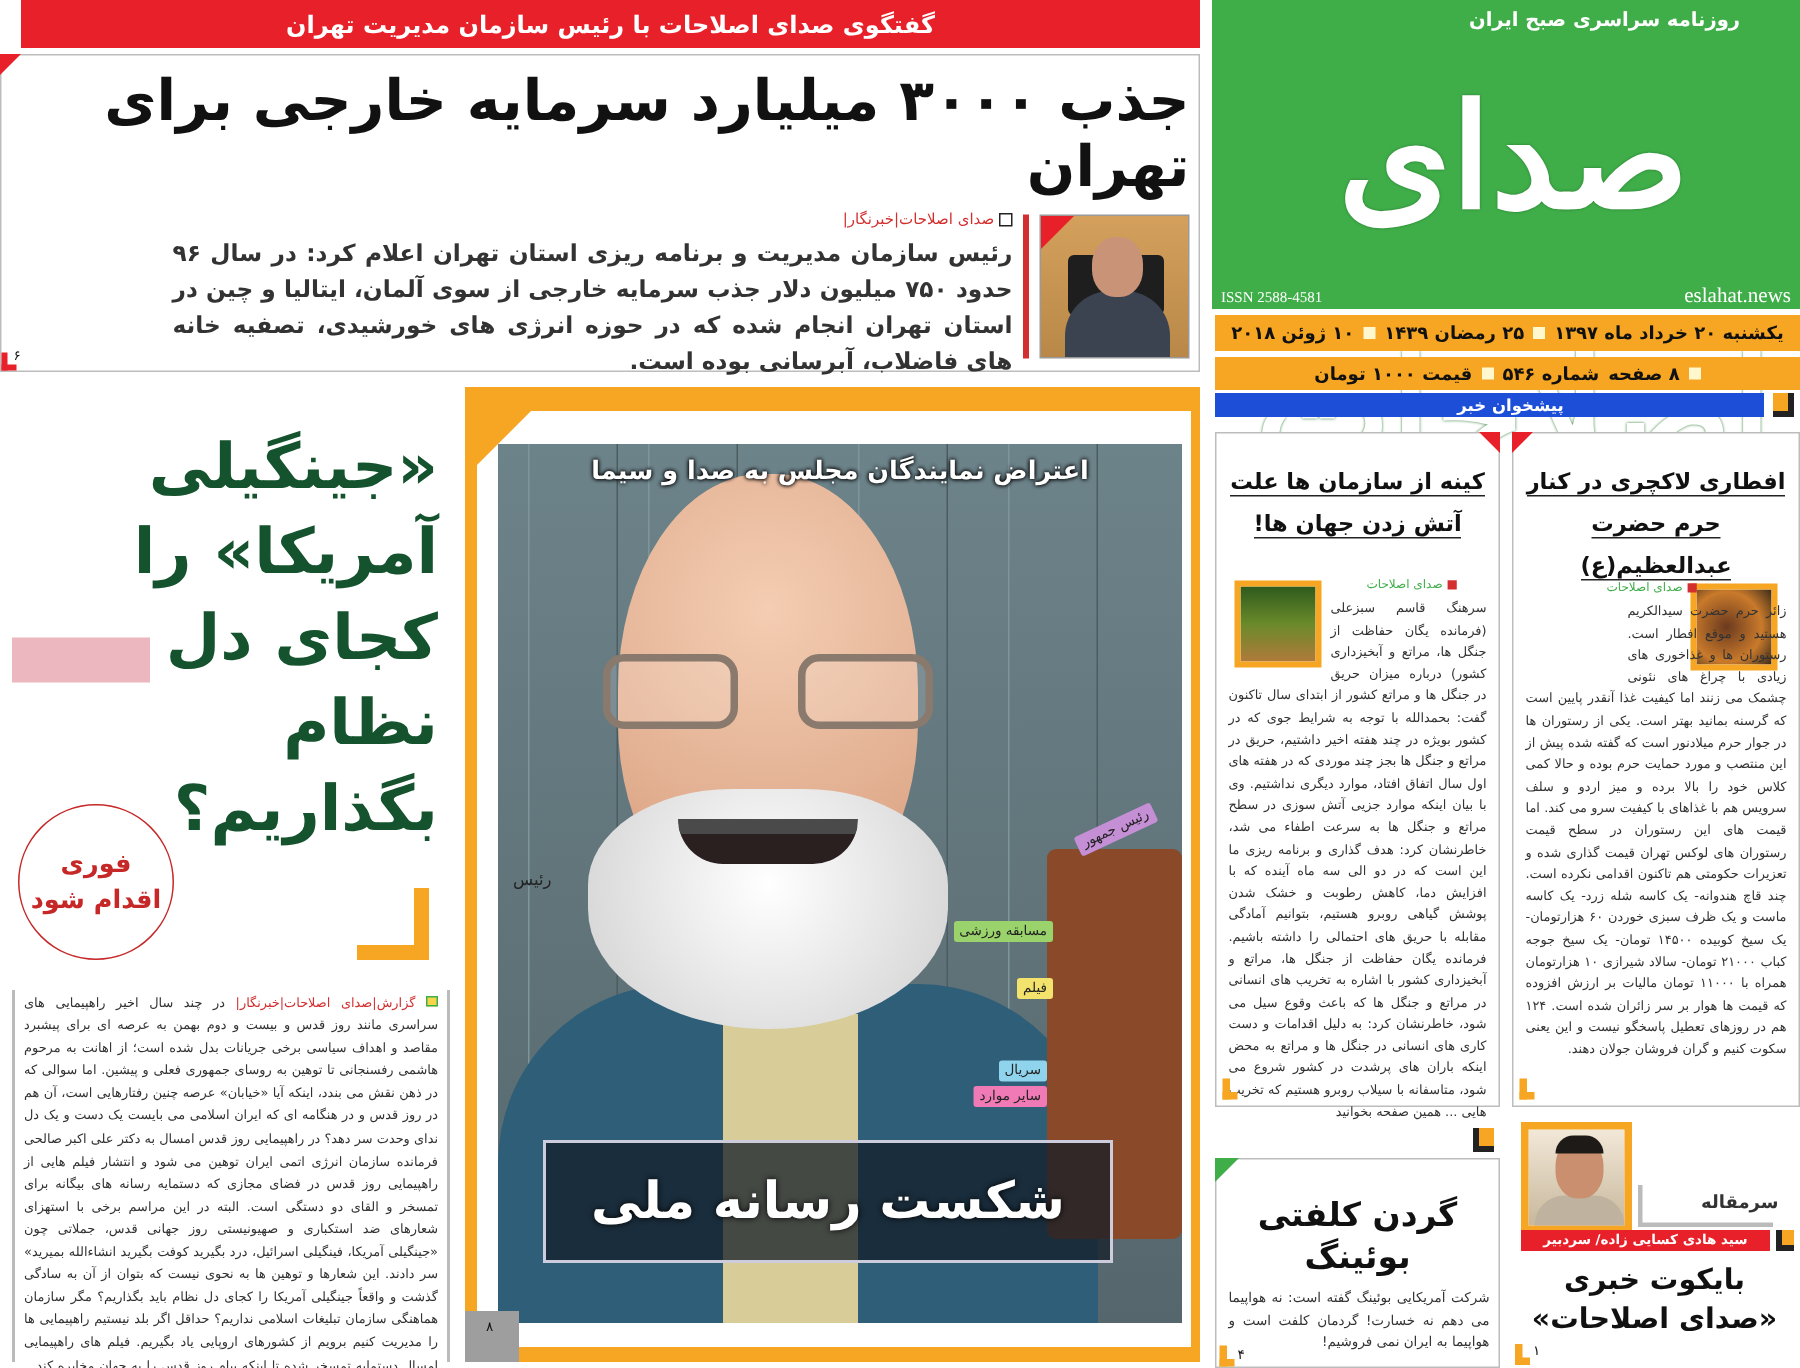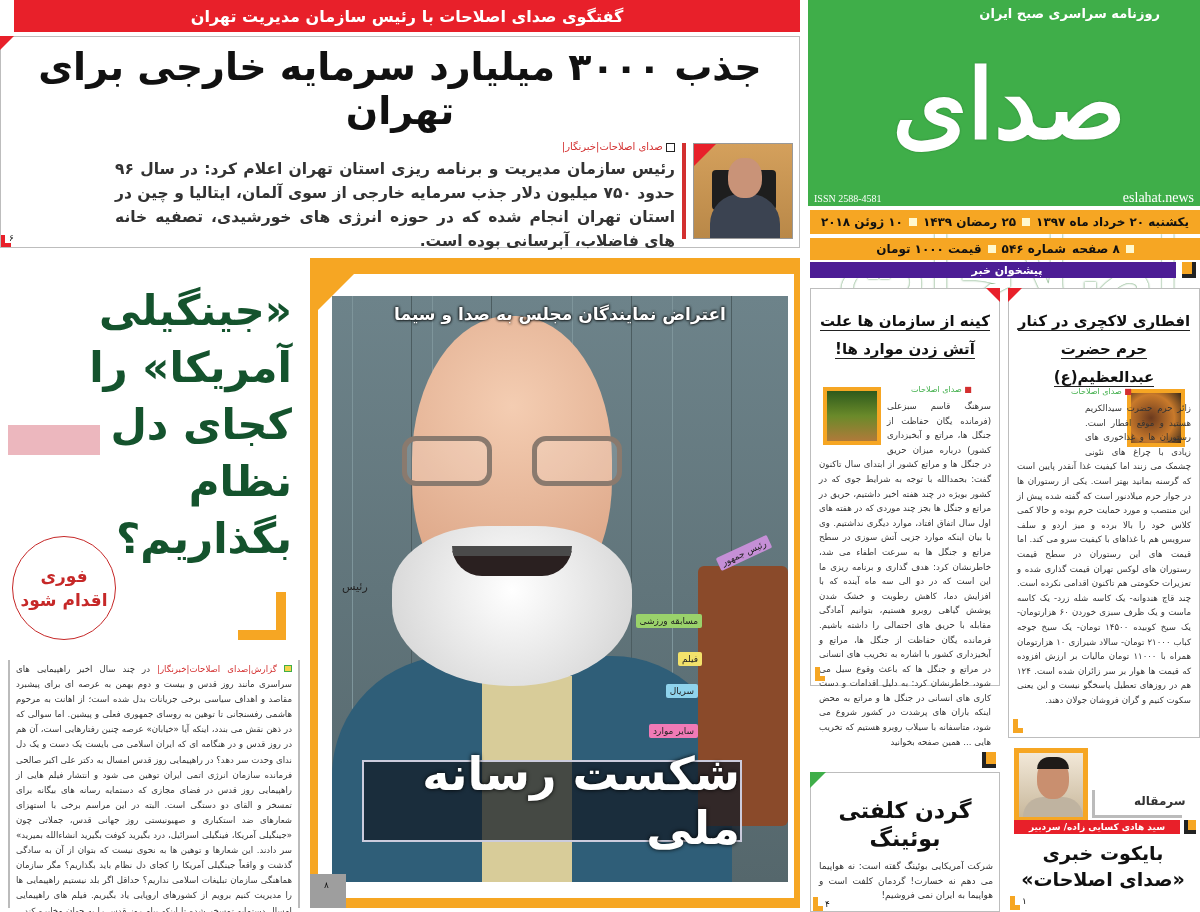--- a/index.html
+++ b/index.html
@@ -19,21 +19,21 @@
   .dateline { left: 810px; top: 210px; width: 390px; height: 24px; background: #f6a623; font-size: 12px; font-weight: bold;
      display: flex; align-items: center; justify-content: center; gap: 6px; }
   .priceline { left: 810px; top: 238px; width: 390px; height: 22px; background: #f6a623; font-size: 12px; font-weight: bold;
      display: flex; align-items: center; justify-content: center; gap: 6px; }
   .sq { display: inline-block; width: 8px; height: 8px; background: #fff8cf; }
 
   
   .topbanner { left: 14px; top: 0; width: 786px; height: 32px; background: #e8202a; color: #fff; font-size: 16px; font-weight: bold;
      display: flex; align-items: center; justify-content: center; }
   .leadbox { left: 0; top: 36px; width: 800px; height: 212px; border: 1px solid #bdbdbd; background: #fff; }
-  .leadhead { position: absolute; top: 8px; left: 6px; right: 6px; text-align: center; font-size: 38px; font-weight: bold; letter-spacing: -1px; }
+  .leadhead { position: absolute; top: 8px; left: 6px; right: 6px; text-align: right; font-size: 38px; font-weight: bold; letter-spacing: -1px; }
   .redtri { position: absolute; width: 0; height: 0; }
   .leadphoto { position: absolute; top: 106px; right: 6px; width: 100px; height: 96px; background: linear-gradient(#d4a05c, #b98848); border: 1px solid #999; overflow: hidden; }
   .leadphoto .head { position: absolute; left: 34px; top: 14px; width: 34px; height: 40px; border-radius: 45%; background: #c99378; }
   .leadphoto .body { position: absolute; left: 16px; top: 50px; width: 70px; height: 50px; border-radius: 30px 30px 0 0; background: #3b4351; }
   .leadphoto .chair { position: absolute; left: 18px; top: 26px; width: 64px; height: 40px; background: #1e1e1e; border-radius: 4px; z-index: 0; }
   .leadphoto .corner { position: absolute; left: 0; top: 0; border-top: 22px solid #e8202a; border-right: 22px solid transparent; }
   .leadbar { position: absolute; top: 106px; right: 113px; width: 4px; height: 96px; background: #d32f2f; }
   .byline-small { position: absolute; top: 104px; right: 124px; font-size: 10px; color: #d32f2f; }
   .leadtext { position: absolute; top: 120px; right: 124px; width: 560px; font-size: 15.5px; font-weight: bold; line-height: 24px; color: #333; text-align: justify; }
   .pagenum { position: absolute; font-size: 9px; }
@@ -58,21 +58,21 @@
   .cartoon .glasses span { position: absolute; top: 0; width: 90px; height: 50px; border: 5px solid #8a7a6e; border-radius: 14px; background: rgba(255,255,255,.15); }
   .cartoon .beard { position: absolute; left: 60px; top: 230px; width: 240px; height: 160px; border-radius: 40% 40% 50% 50%; background: radial-gradient(circle at 50% 40%, #ffffff, #cfcfcf); }
   .cartoon .mouth { position: absolute; left: 120px; top: 250px; width: 120px; height: 30px; border-radius: 0 0 60px 60px; background: #2a2020; border-top: 10px solid #4a4a4a; }
   .cartoon .jacket { position: absolute; left: 0; top: 360px; width: 400px; height: 260px; border-radius: 120px 120px 0 0; background: #2f5e78; }
   .cartoon .shirt { position: absolute; left: 150px; top: 380px; width: 90px; height: 250px; background: #d8cc99; }
   .cartoon .folder { position: absolute; right: 0; top: 270px; width: 90px; height: 260px; background: #8a4a2a; border-radius: 6px; }
   .sticky { position: absolute; font-size: 9px; padding: 2px 4px; color: #222; border-radius: 2px; }
   .cartoon .caption-top { position: absolute; top: 8px; left: 0; right: 0; text-align: center; color: #fff; font-size: 17px; font-weight: bold; text-shadow: 0 0 3px #000, 0 0 3px #000; }
   .cartoon .signature { position: absolute; left: 10px; top: 284px; font-size: 11px; color: #222; }
   .captionbox { position: absolute; left: 30px; bottom: 40px; width: 380px; height: 82px; background: rgba(20,30,40,.75); border: 2px solid #ccd; color: #fff;
-     font-size: 46px; font-weight: bold; display: flex; align-items: center; justify-content: center; text-shadow: 0 0 4px #000; }
+     font-size: 34px; font-weight: bold; display: flex; align-items: center; justify-content: center; text-shadow: 0 0 4px #000; }
 
   
   .sectionbar { position: absolute; height: 16px; color: #fff; font-size: 11px; font-weight: bold; display: flex; align-items: center; justify-content: center; }
   .blackL { position: absolute; width: 14px; height: 16px; border-left: 4px solid #222; border-bottom: 4px solid #222; background: #f6a623; }
   .card { position: absolute; border: 1px solid #bdbdbd; background: #fff; }
   .card .title { position: absolute; left: 8px; right: 8px; text-align: center; font-size: 15px; font-weight: bold; line-height: 28px; }
   .card .title span { border-bottom: 1.5px solid #222; }
   .thumb { position: absolute; width: 58px; height: 58px; border: 4px solid #f6a623; }
   .card .src { position: absolute; font-size: 8px; color: #3fae49; }
   .card .src::before { content: "■ "; color: #d32f2f; }
@@ -165,51 +165,51 @@
         <span style="left:0"></span>
         <span style="right:0"></span>
       </div>
     <div class="beard"></div>
     <div class="mouth"></div>
     <div class="caption-top">اعتراض نمایندگان مجلس به صدا و سیما</div>
     <div class="signature">رئیس</div>
     <div class="sticky" style="right: 16px; top: 250px; transform: rotate(-25deg); background: rgb(197, 143, 214);"><span>رئیس جمهور</span></div>
     <div class="sticky" style="right: 86px; top: 318px; background: rgb(154, 210, 107);"><span>مسابقه ورزشی</span></div>
     <div class="sticky" style="right: 86px; top: 356px; background: rgb(243, 226, 107);"><span>فیلم</span></div>
-    <div class="sticky" style="right: 90px; top: 388px; background: rgb(143, 211, 236);"><span>سریال</span></div>
+    <div class="sticky" style="right: 90px; top: 411px; background: rgb(143, 211, 236);"><span>سریال</span></div>
     <div class="sticky" style="right: 90px; top: 428px; background: rgb(240, 122, 182);"><span>سایر موارد</span></div>
     <div class="captionbox">شکست رسانه ملی</div>
   </div>
   <div style="position:absolute;left:0;bottom:0;width:36px;height:34px;background:#9e9e9e;"></div>
   <div class="pagenum" style="left:14px;bottom:18px;">۸</div>
 </div>
 
 <div class="blackL" style="left:1182px;top:262px;border-left:none;border-right:4px solid #222;"></div>
-<div class="sectionbar" style="left:810px;top:262px;width:366px;background:#4c1d95;padding-left:28px;">پیشخوان خبر</div>
+<div class="sectionbar" style="left:810px;top:262px;width:366px;background:#1d4ed8;padding-left:28px;">پیشخوان خبر</div>
 
 <div class="card" style="left:1008px;top:288px;width:192px;height:450px;">
   <div class="foldtri" style="left:-1px;top:-1px;border-top:14px solid #e8202a;border-right:14px solid transparent;"></div>
   <div class="title" style="top:18px;">
     <div><span>افطاری لاکچری در کنار</span></div>
     <div><span>حرم حضرت عبدالعظیم(ع)</span></div>
   </div>
   <div class="thumb" style="left:118px;top:100px;background:radial-gradient(circle at 40% 50%, #6b3a1e, #c97a2b 60%, #3a2a1a);"></div>
   <div class="src" style="left:62px;top:98px;">صدای اصلاحات</div>
   <div class="body" style="left:8px;right:8px;top:112px;text-indent:0;">
     <div style="float:left;width:68px;height:58px;"></div>
     <span>زائر حرم حضرت سیدالکریم هستید و موقع افطار است. رستوران ها و غذاخوری های زیادی با چراغ های نئونی چشمک می زنند اما کیفیت غذا آنقدر پایین است که گرسنه بمانید بهتر است. یکی از رستوران ها در جوار حرم میلادنور است که گفته شده پیش از این منتصب و مورد حمایت حرم بوده و حالا کمی کلاس خود را بالا برده و میز اردو و سلف سرویس هم با غذاهای با کیفیت سرو می کند. اما قیمت های این رستوران در سطح قیمت رستوران های لوکس تهران قیمت گذاری شده و تعزیرات حکومتی هم تاکنون اقدامی نکرده است. چند قاچ هندوانه- یک کاسه شله زرد- یک کاسه ماست و یک ظرف سبزی خوردن ۶۰ هزارتومان- یک سیخ کوبیده ۱۴۵۰۰ تومان- یک سیخ جوجه کباب ۲۱۰۰۰ تومان- سالاد شیرازی ۱۰ هزارتومان همراه با ۱۱۰۰۰ تومان مالیات بر ارزش افزوده که قیمت ها هوار بر سر زائران شده است. ۱۲۴ هم در روزهای تعطیل پاسخگو نیست و این یعنی سکوت کنیم و گران فروشان جولان دهند.</span>
   </div>
   <div class="yellowL" style="left:4px;bottom:4px;width:10px;height:14px;border-right:none;border-left:5px solid #f6a623;border-bottom:5px solid #f6a623;"></div>
 </div>
 
-<div class="card" style="left:810px;top:288px;width:190px;height:398px;">
+<div class="card" style="left:810px;top:288px;width:190px;height:450px;">
   <div class="foldtri" style="right:-1px;top:-1px;border-top:14px solid #e8202a;border-left:14px solid transparent;"></div>
   <div class="title" style="top:18px;">
     <div><span>کینه از سازمان ها علت</span></div>
-    <div><span>آتش زدن موارد ها!</span></div>
+    <div><span>آتش زدن جهان ها!</span></div>
   </div>
   <div class="thumb" style="left:12px;top:98px;background:linear-gradient(#2e5a1c, #6a8a2a 50%, #b07a3a);"></div>
   <div class="src" style="left:100px;top:96px;">صدای اصلاحات</div>
   <div class="body" style="left:8px;right:8px;top:110px;">
     <div style="float:left;width:68px;height:58px;"></div>
     <span>سرهنگ قاسم سبزعلی (فرمانده یگان حفاظت از جنگل ها، مراتع و آبخیزداری کشور) درباره میزان حریق در جنگل ها و مراتع کشور از ابتدای سال تاکنون گفت: بحمدالله با توجه به شرایط جوی که در کشور بویژه در چند هفته اخیر داشتیم، حریق در مراتع و جنگل ها بجز چند موردی که در هفته های اول سال اتفاق افتاد، موارد دیگری نداشتیم. وی با بیان اینکه موارد جزیی آتش سوزی در سطح مراتع و جنگل ها به سرعت اطفاء می شد، خاطرنشان کرد: هدف گذاری و برنامه ریزی ما این است که در دو الی سه ماه آینده که با افزایش دما، کاهش رطوبت و خشک شدن پوشش گیاهی روبرو هستیم، بتوانیم آمادگی مقابله با حریق های احتمالی را داشته باشیم. فرمانده یگان حفاظت از جنگل ها، مراتع و آبخیزداری کشور با اشاره به تخریب های انسانی در مراتع و جنگل ها که باعث وقوع سیل می شود، خاطرنشان کرد: به دلیل اقدامات و دست کاری های انسانی در جنگل ها و مراتع به محض اینکه باران های پرشدت در کشور شروع می شود، متاسفانه با سیلاب روبرو هستیم که تخریب هایی ... همین صفحه بخوانید</span>
   </div>
   <div class="yellowL" style="left:4px;bottom:4px;width:10px;height:14px;border-right:none;border-left:5px solid #f6a623;border-bottom:5px solid #f6a623;"></div>
 </div>
 

